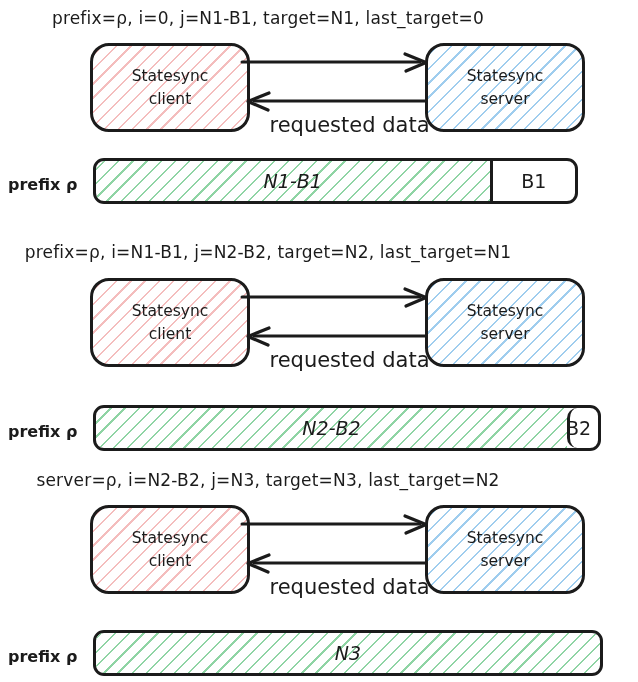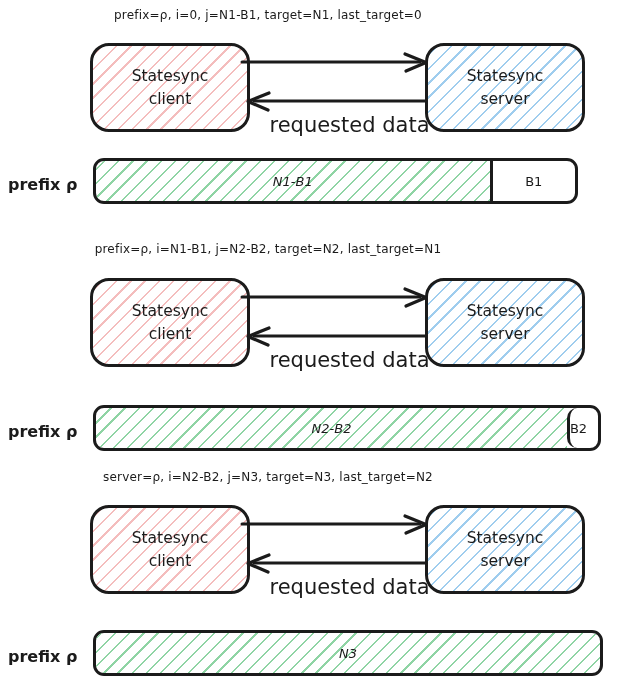--- a/index.html
+++ b/index.html
@@ -14,21 +14,21 @@
     font-family: "DejaVu Sans", sans-serif;
     overflow: hidden;
   }
 
   
   .abs { position: absolute; }
 
   
   .caption {
     font-family: "DejaVu Sans", sans-serif;
-    font-size: 12px;
+    font-size: 17px;
     color: #1b1b1b;
     white-space: nowrap;
     letter-spacing: 0.2px;
     text-align: center;
     width: 536px;
     left: 0;
   }
 
   
   .exchange { position: absolute; left: 0; width: 638px; height: 100px; }
@@ -108,21 +108,21 @@
     background: #ffffff;
     display: flex;
     overflow: hidden;
   }
 
   .seg {
     position: relative;
     display: flex;
     align-items: center;
     justify-content: center;
-    font-size: 13px;
+    font-size: 19px;
     color: #1b1b1b;
     white-space: nowrap;
     box-sizing: border-box;
     height: 100%;
   }
   .seg.filled {
     background-image: repeating-linear-gradient(
       -45deg,
       #8fd4a4 0px, #8fd4a4 1.6px,
       rgba(255,255,255,0) 1.6px, rgba(255,255,255,0) 10px);

